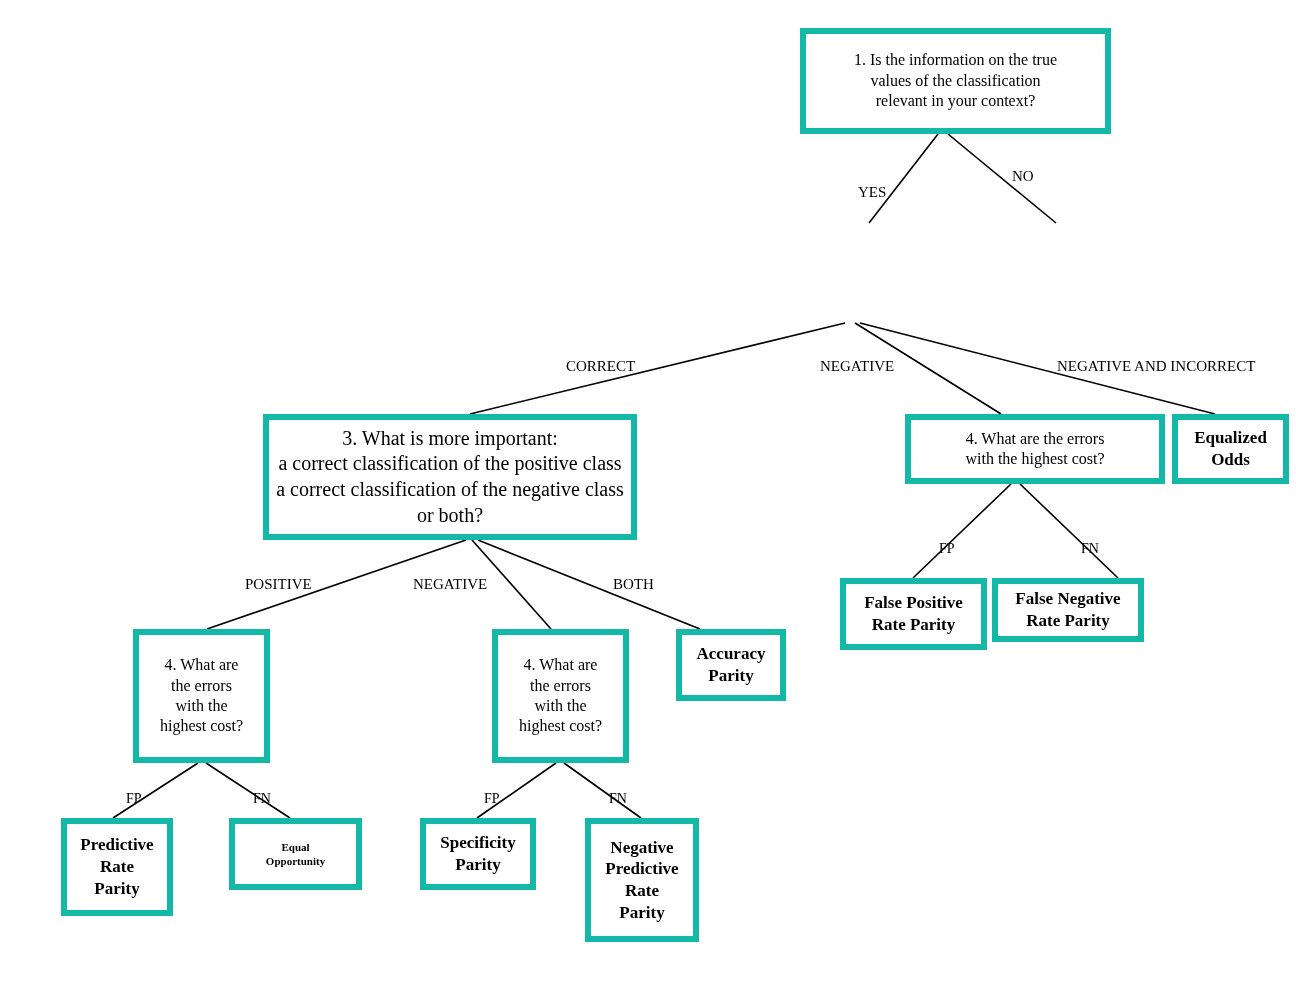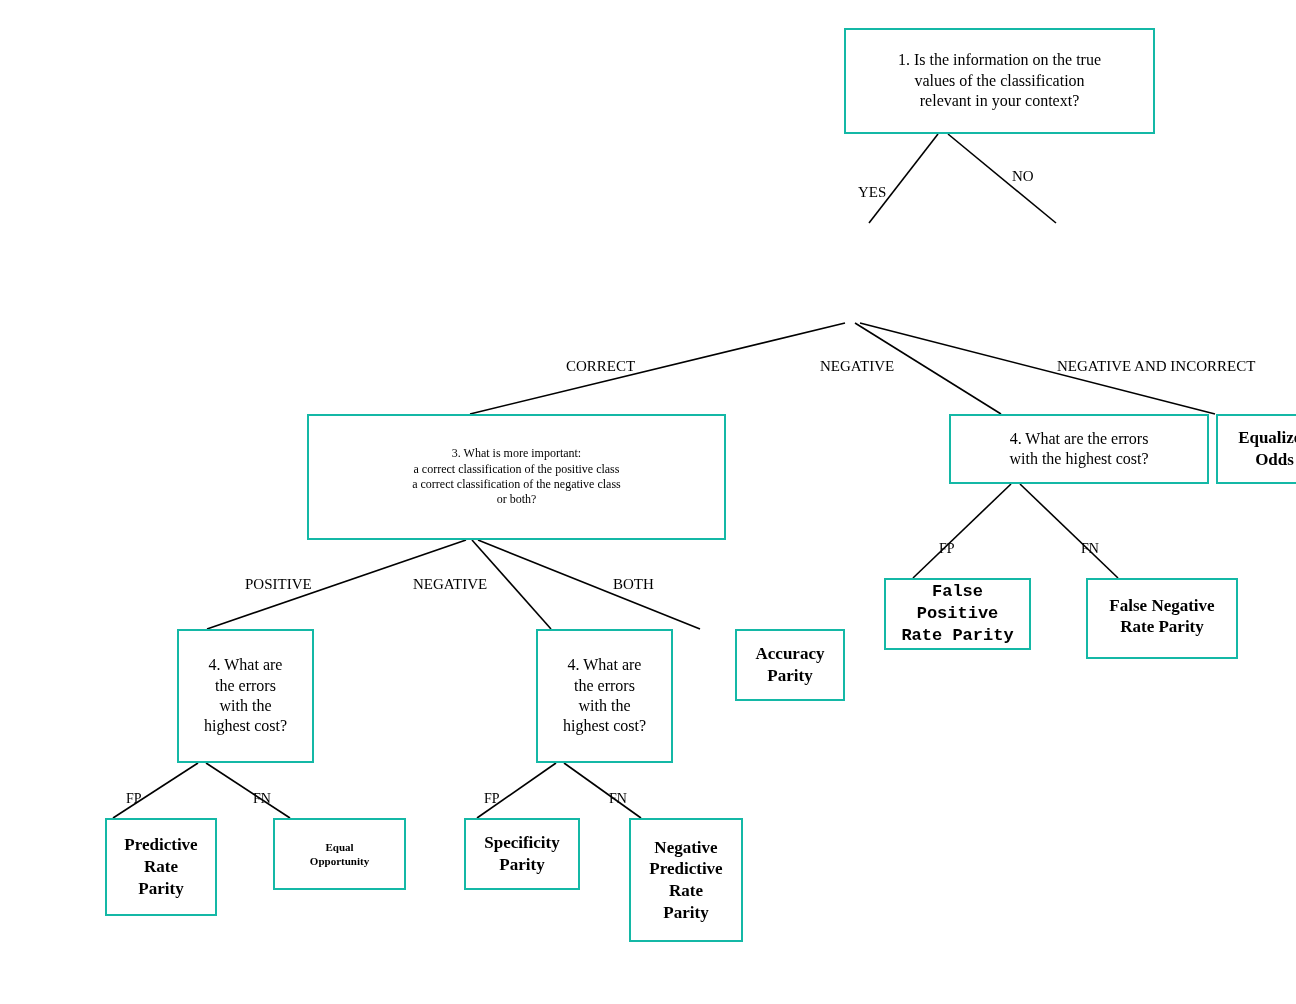--- a/index.html
+++ b/index.html
@@ -22,29 +22,28 @@
     position: absolute;
     left: 0;
     top: 0;
     width: 1296px;
     height: 1004px;
     pointer-events: none;
   }
   .node {
     position: absolute;
     box-sizing: border-box;
-    border: 2px solid #14b8a6;
+    border: 6px solid #14b8a6;
     background: #ffffff;
     display: flex;
     align-items: center;
     justify-content: center;
     text-align: center;
     line-height: 1.28;
-    padding: 19px 6px;
-    margin-left: 44px;
+    padding: 8px 6px;
   }
   .node .txt {
     display: block;
     white-space: pre-line;
   }
   .question {
     font-weight: 400;
   }
   .leaf {
     font-weight: 700;
@@ -76,21 +75,21 @@
       <line x1="556" y1="763" x2="477" y2="818" stroke="#000000" stroke-width="1.6"></line>
       <line x1="564" y1="763" x2="641" y2="818" stroke="#000000" stroke-width="1.6"></line>
       <line x1="1011" y1="484" x2="913" y2="578" stroke="#000000" stroke-width="1.6"></line>
       <line x1="1020" y1="484" x2="1118" y2="578" stroke="#000000" stroke-width="1.6"></line>
     </svg>
 <div class="node question" style="left: 800px; top: 28px; width: 311px; height: 106px; font-size: 16px;">
       <span class="txt">1. Is the information on the true
 values of the classification
 relevant in your context?</span>
     </div>
-    <div class="node question" style="left: 263px; top: 414px; width: 419px; height: 126px; font-size: 12px;">
+    <div class="node question" style="left: 263px; top: 414px; width: 374px; height: 126px; font-size: 20px;">
       <span class="txt">3. What is more important:
 a correct classification of the positive class
 a correct classification of the negative class
 or both?</span>
     </div>
     <div class="node question" style="left: 905px; top: 414px; width: 260px; height: 70px; font-size: 16px;">
       <span class="txt">4. What are the errors
 with the highest cost?</span>
     </div>
     <div class="node leaf" style="left: 1172px; top: 414px; width: 117px; height: 70px; font-size: 17px;">
@@ -102,29 +101,29 @@
 the errors
 with the
 highest cost?</span>
     </div>
     <div class="node question" style="left: 492px; top: 629px; width: 137px; height: 134px; font-size: 16px;">
       <span class="txt">4. What are
 the errors
 with the
 highest cost?</span>
     </div>
-    <div class="node leaf" style="left: 691px; top: 629px; width: 110px; height: 72px; font-size: 17px; justify-content: center;">
+    <div class="node leaf" style="left: 676px; top: 629px; width: 110px; height: 72px; font-size: 17px; justify-content: center;">
       <span class="txt">Accuracy
 Parity</span>
     </div>
-    <div class="node leaf" style="left: 840px; top: 578px; width: 147px; height: 72px; font-size: 17px; font-family: Liberation Mono, monospace;">
+    <div class="node leaf" style="left: 840px; top: 578px; width: 147px; height: 72px; font-size: 17px;">
       <span class="txt">False Positive
 Rate Parity</span>
     </div>
-    <div class="node leaf" style="left: 1042px; top: 578px; width: 152px; height: 81px; font-size: 17px; align-items: flex-end;">
+    <div class="node leaf" style="left: 992px; top: 578px; width: 152px; height: 64px; font-size: 17px;">
       <span class="txt">False Negative
 Rate Parity</span>
     </div>
     <div class="node leaf" style="left: 61px; top: 818px; width: 112px; height: 98px; font-size: 17px;">
       <span class="txt">Predictive
 Rate
 Parity</span>
     </div>
     <div class="node leaf" style="left: 229px; top: 818px; width: 133px; height: 72px; font-size: 11px;">
       <span class="txt">Equal

